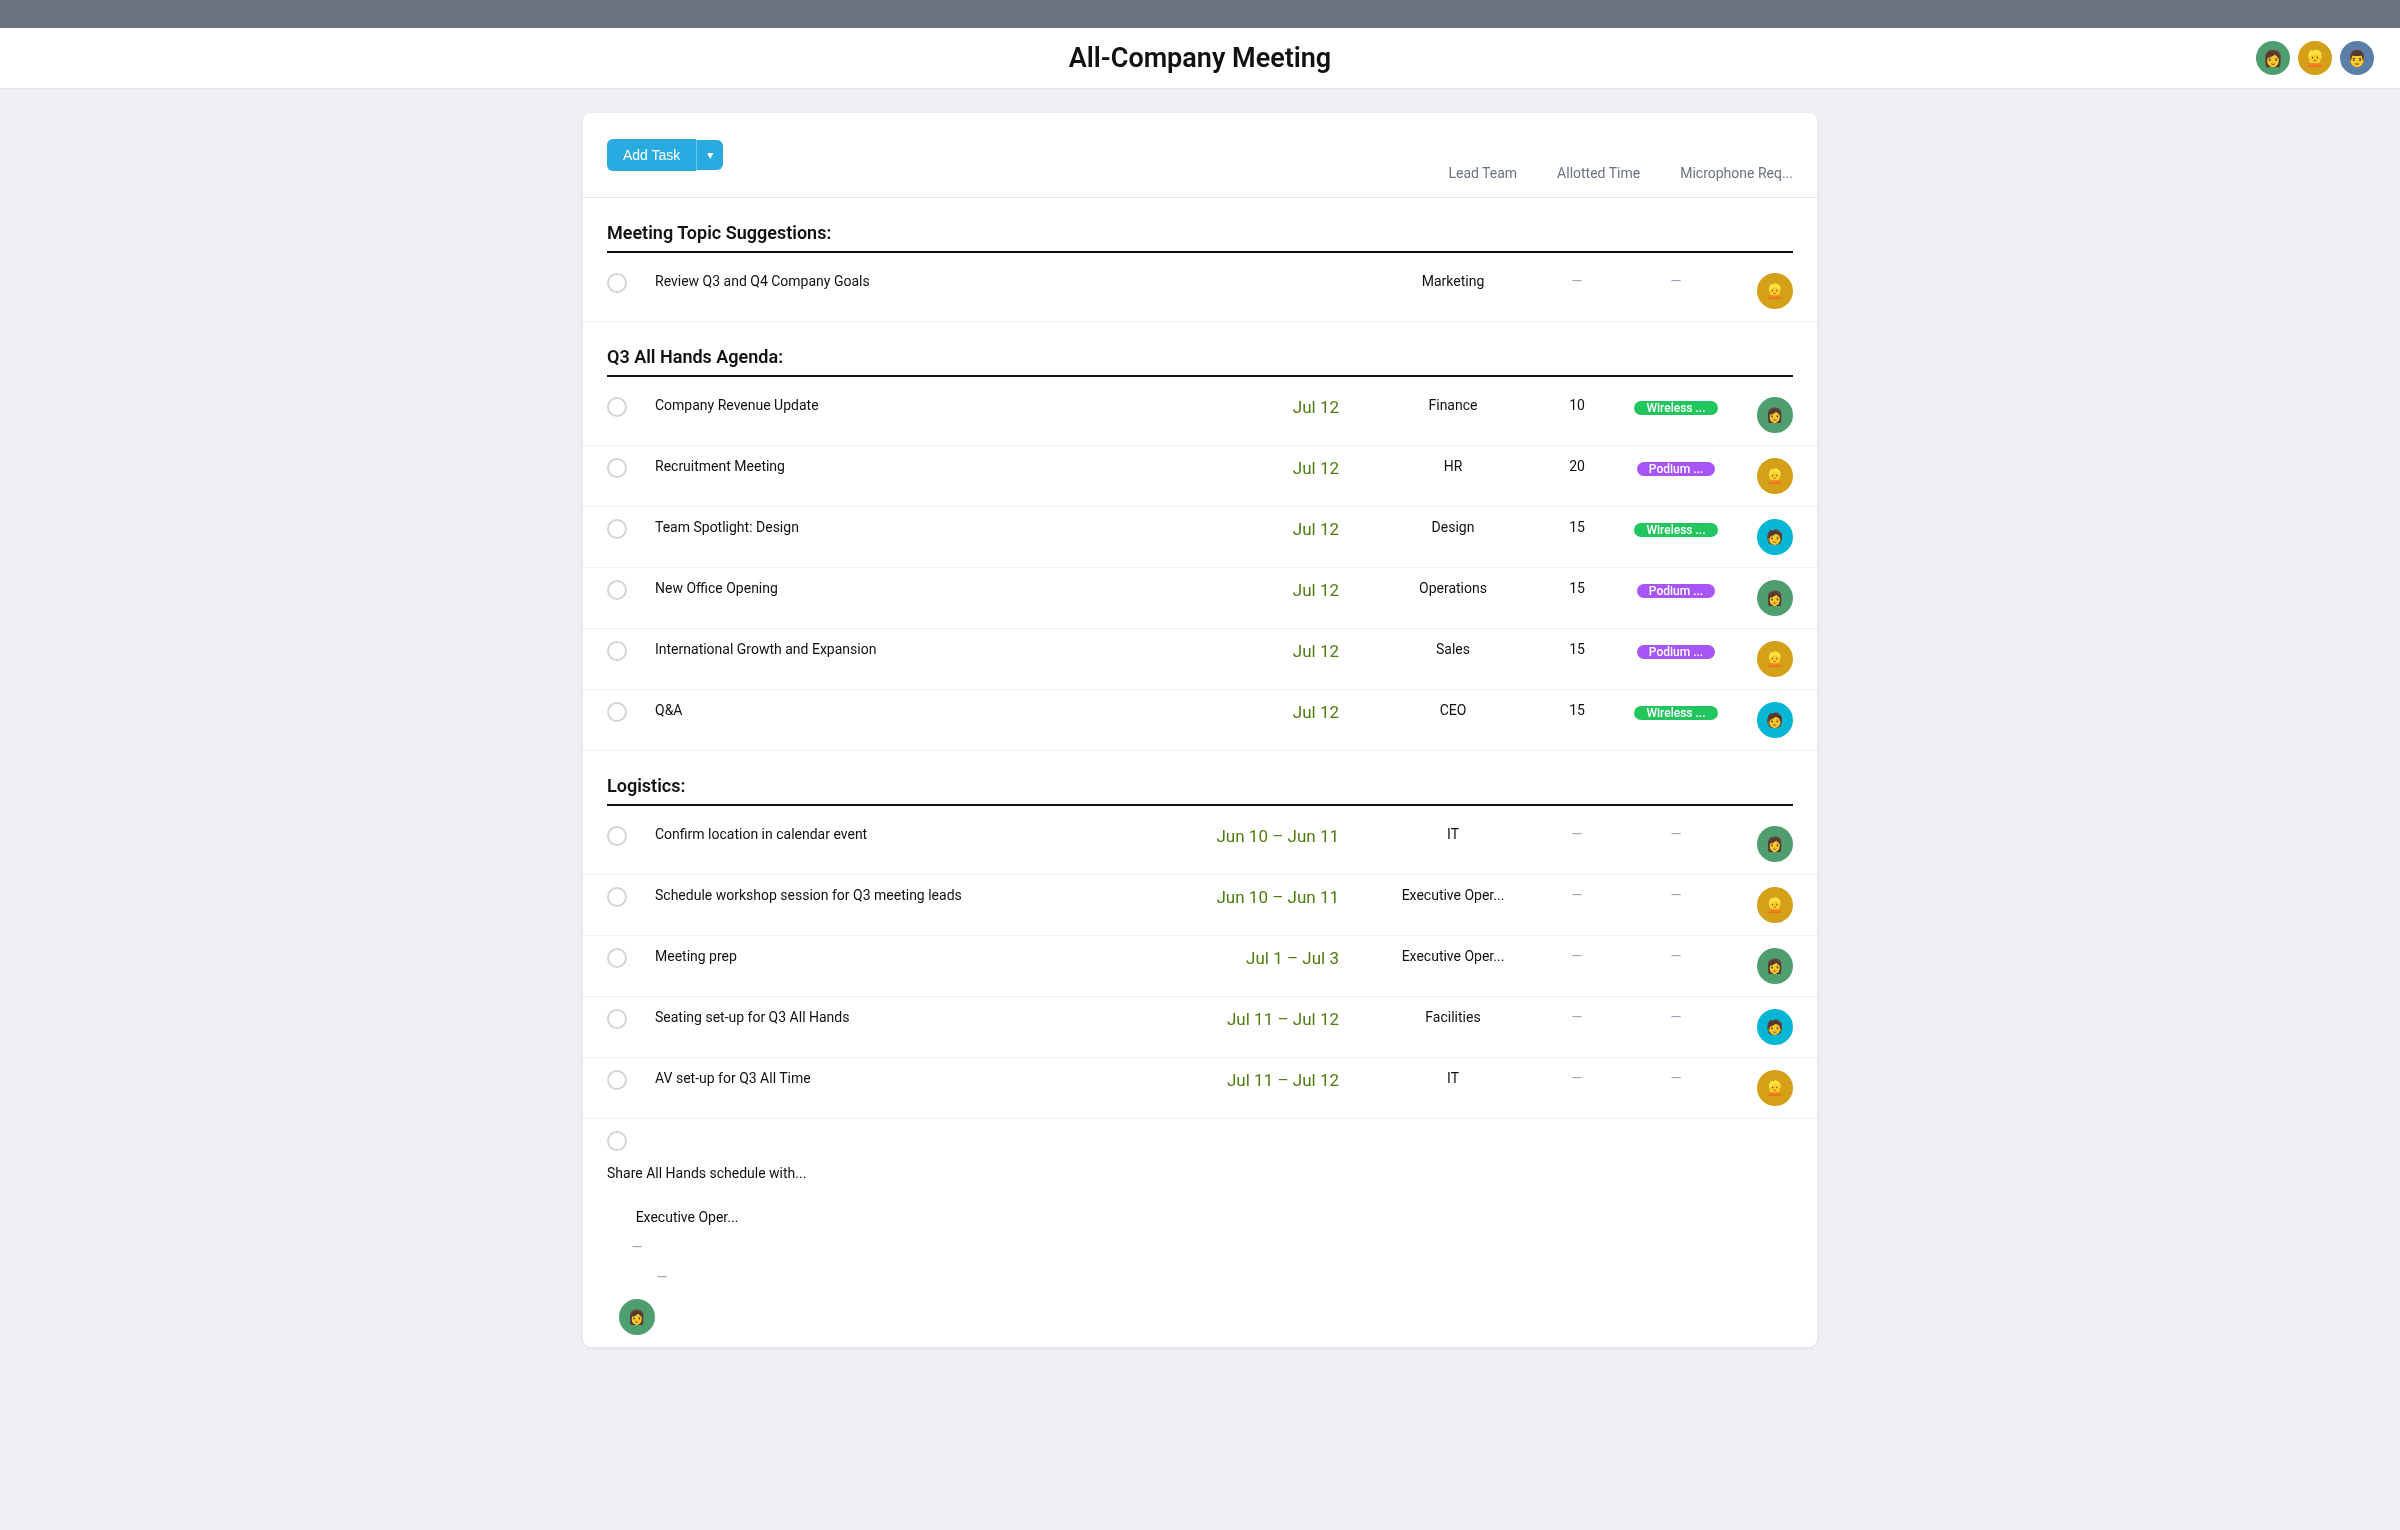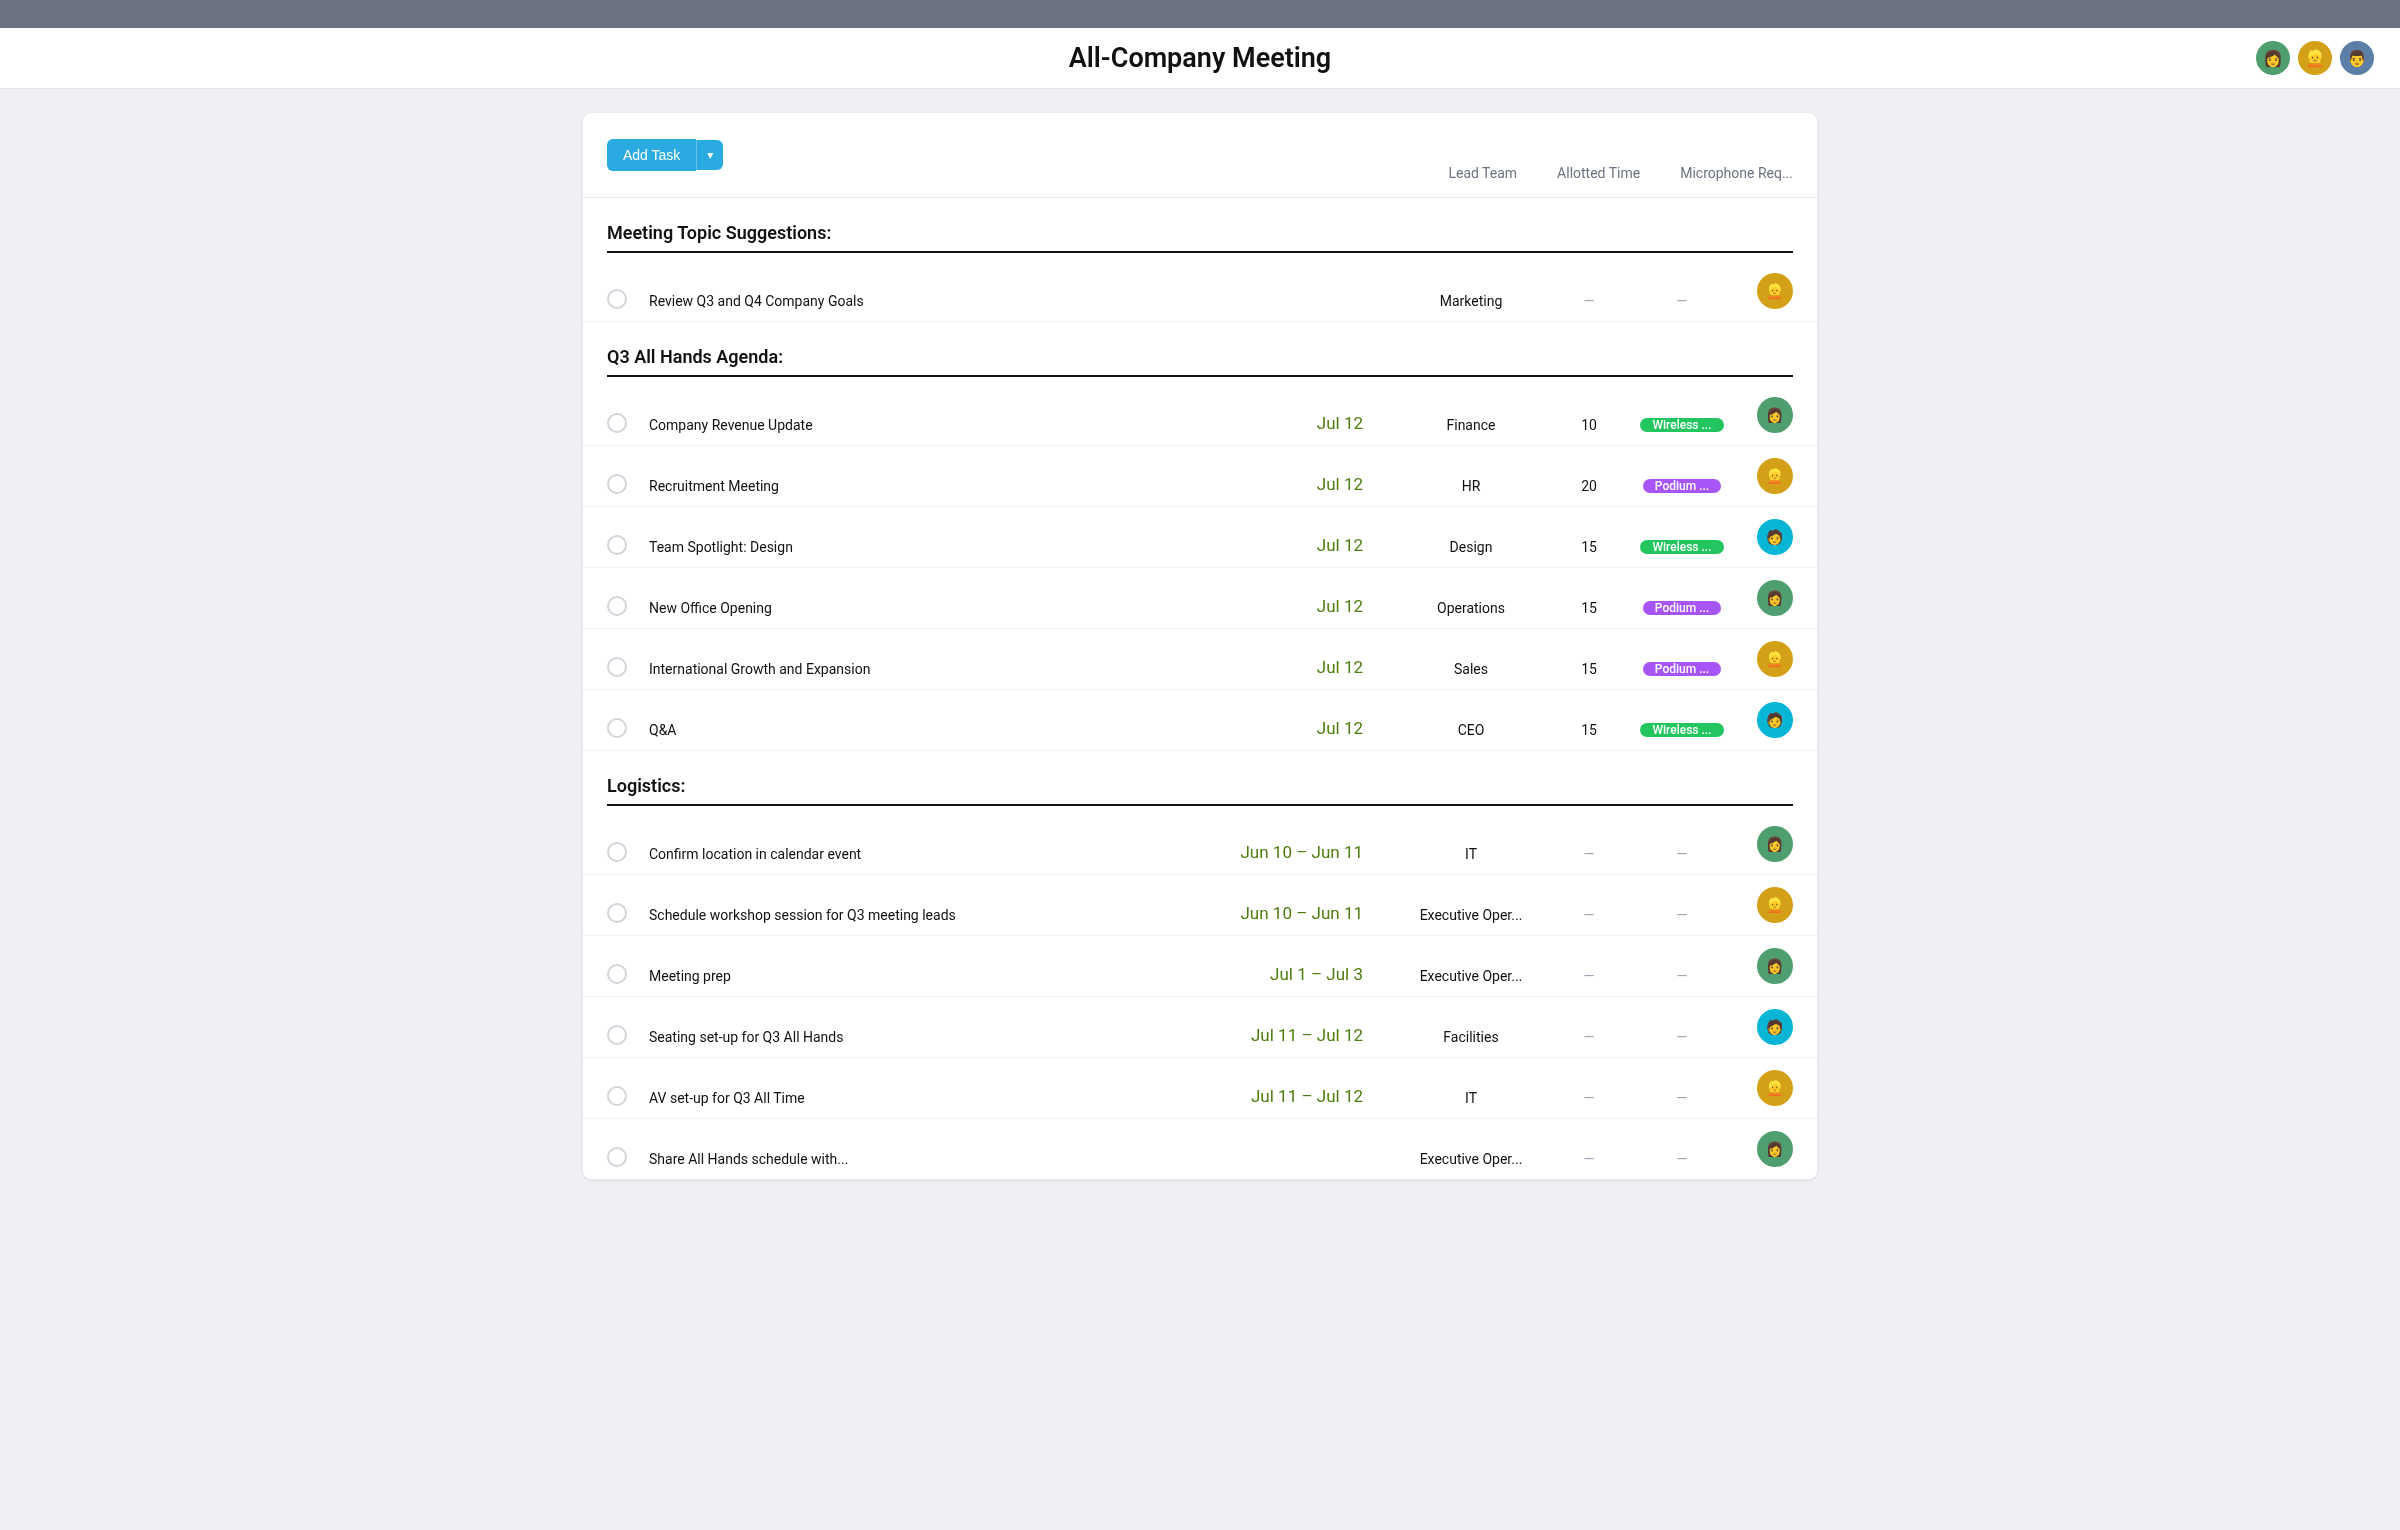--- a/index.html
+++ b/index.html
@@ -116,27 +116,28 @@
       font-size: 18px;
       font-weight: 600;
       color: #111;
       padding-bottom: 8px;
       border-bottom: 2px solid #111;
     }
 
     
     .task-row {
       display: flex;
-      align-items: flex-end;
+      align-items: flex-start;
       padding: 12px 24px;
       border-bottom: 1px solid #f0f0f0;
-      gap: 8px;
+      gap: 14px;
     }
     .task-row:last-child {
       border-bottom: none;
+      flex-direction: column;
     }
     .task-checkbox {
       width: 20px;
       height: 20px;
       border-radius: 50%;
       border: 2px solid #d1d5db;
       margin-right: 14px;
       flex-shrink: 0;
       background: #fff;
       cursor: pointer;

